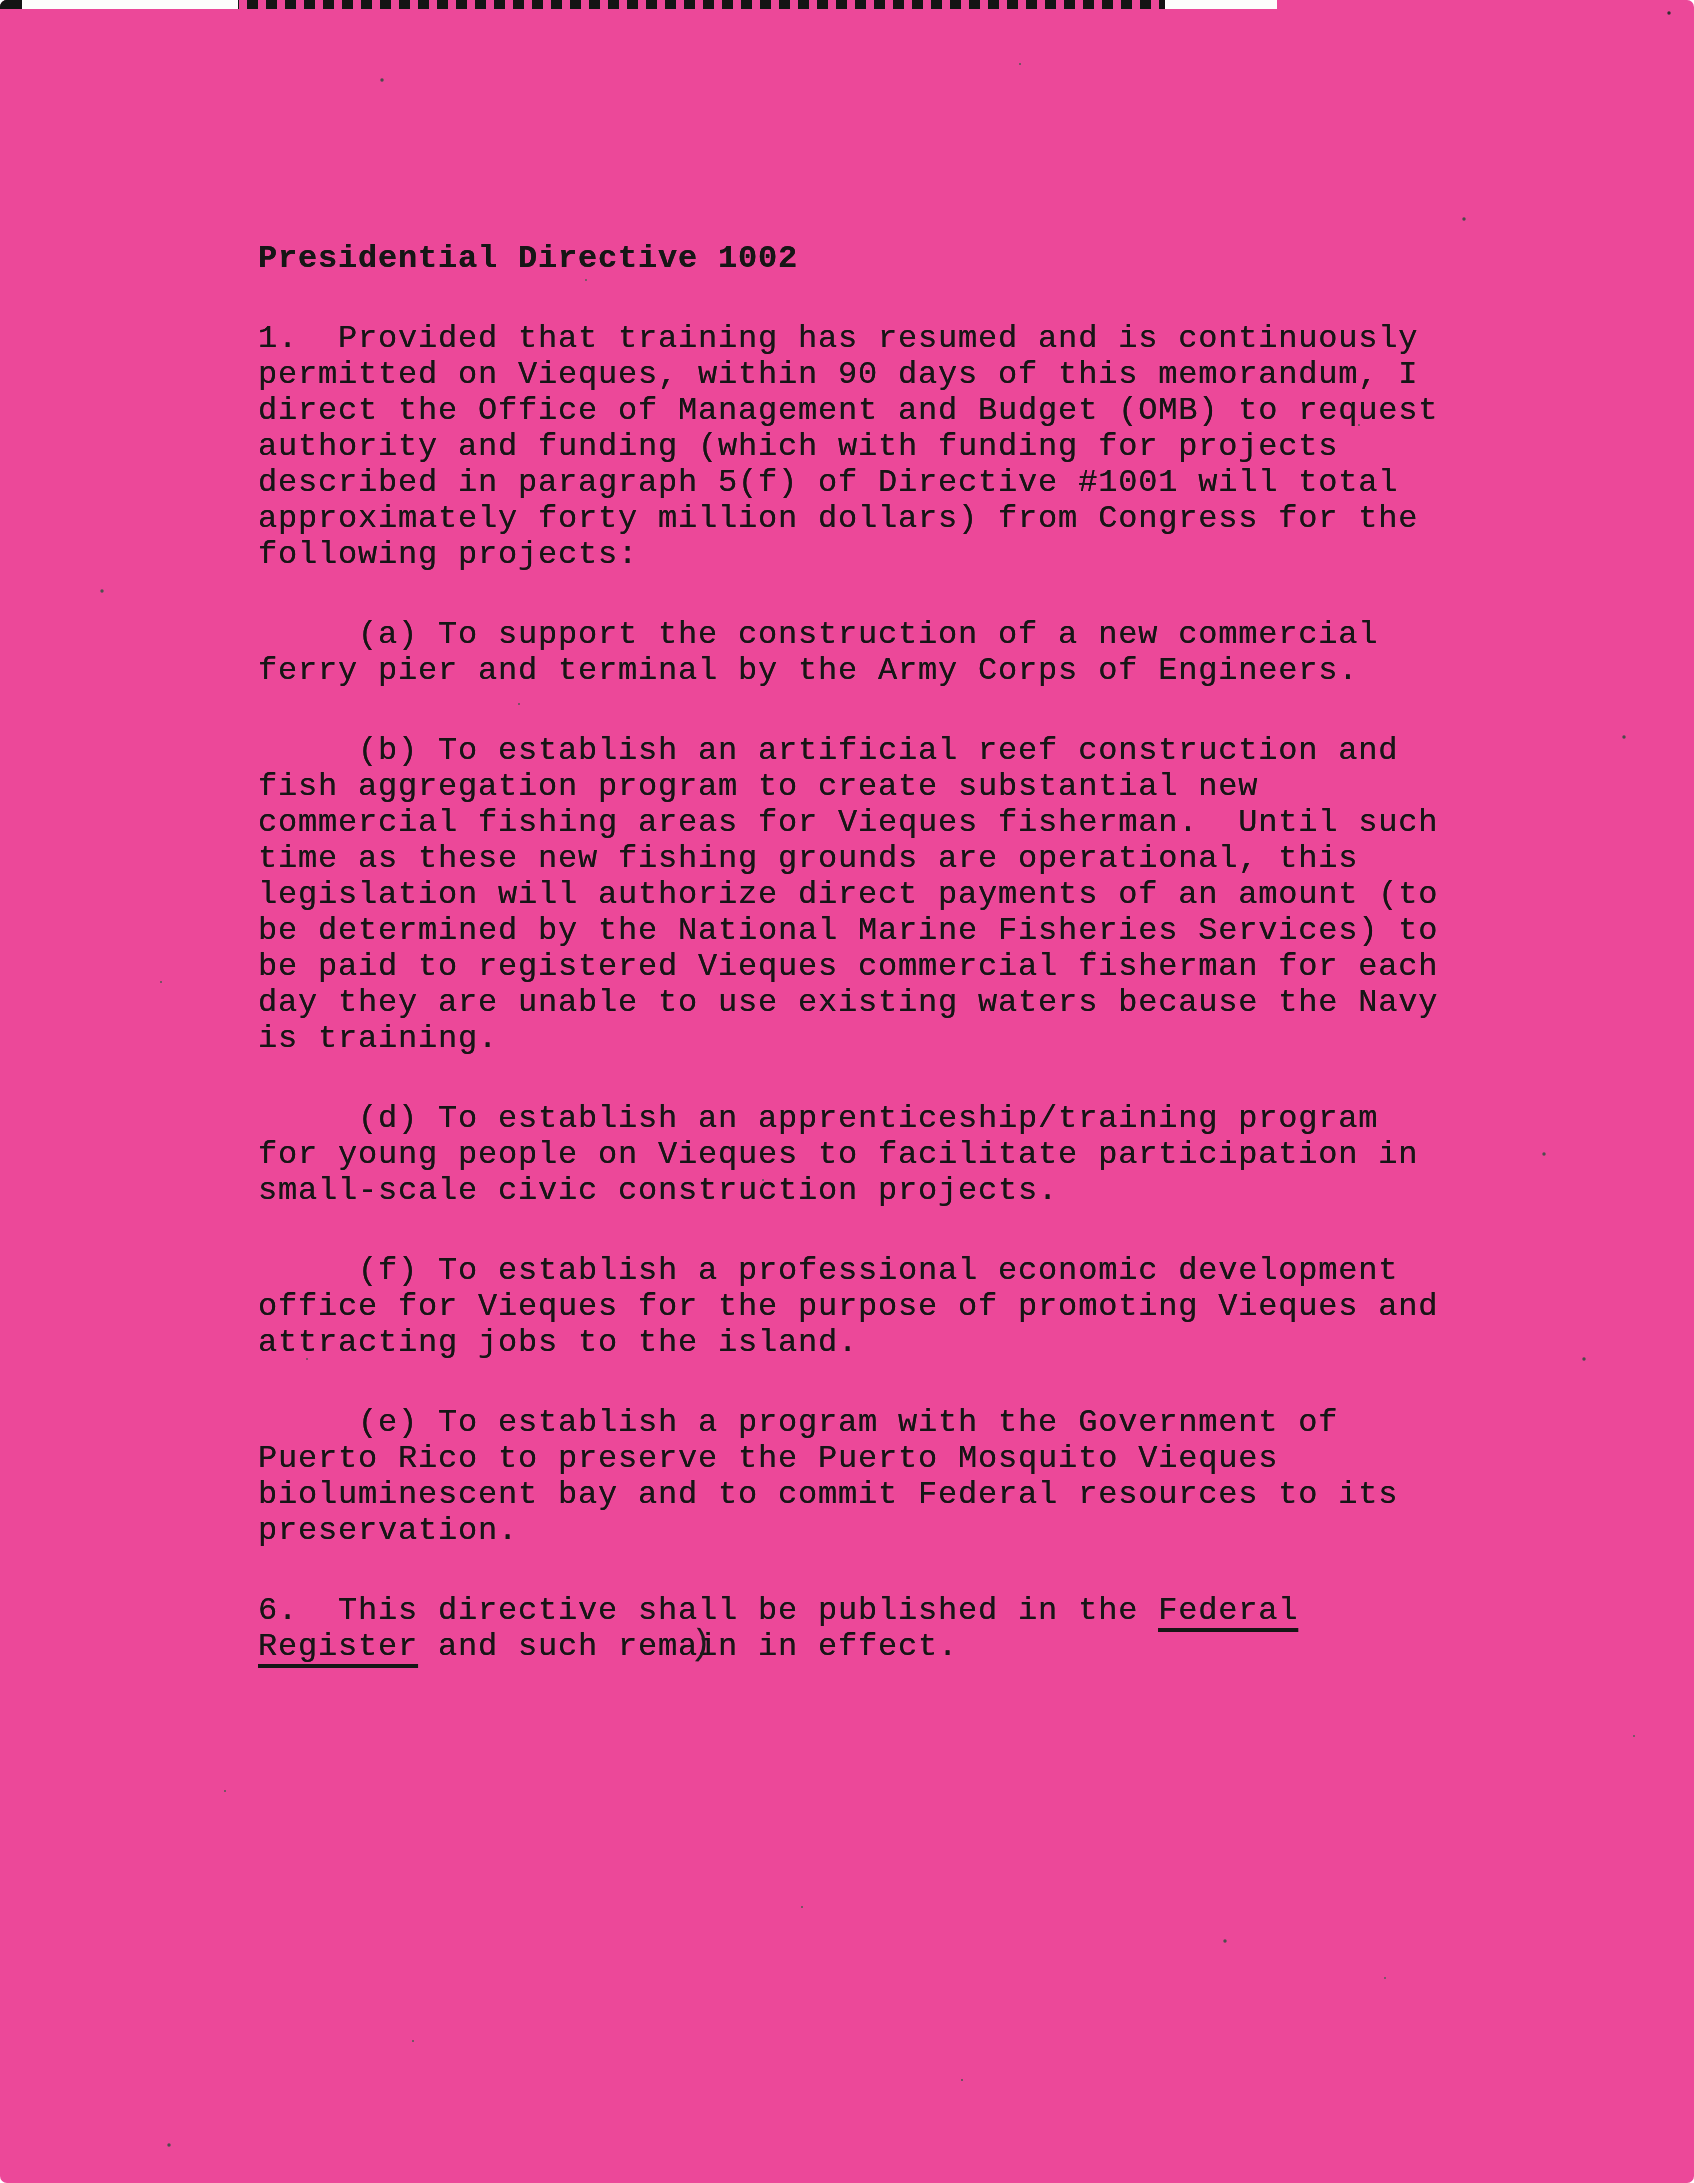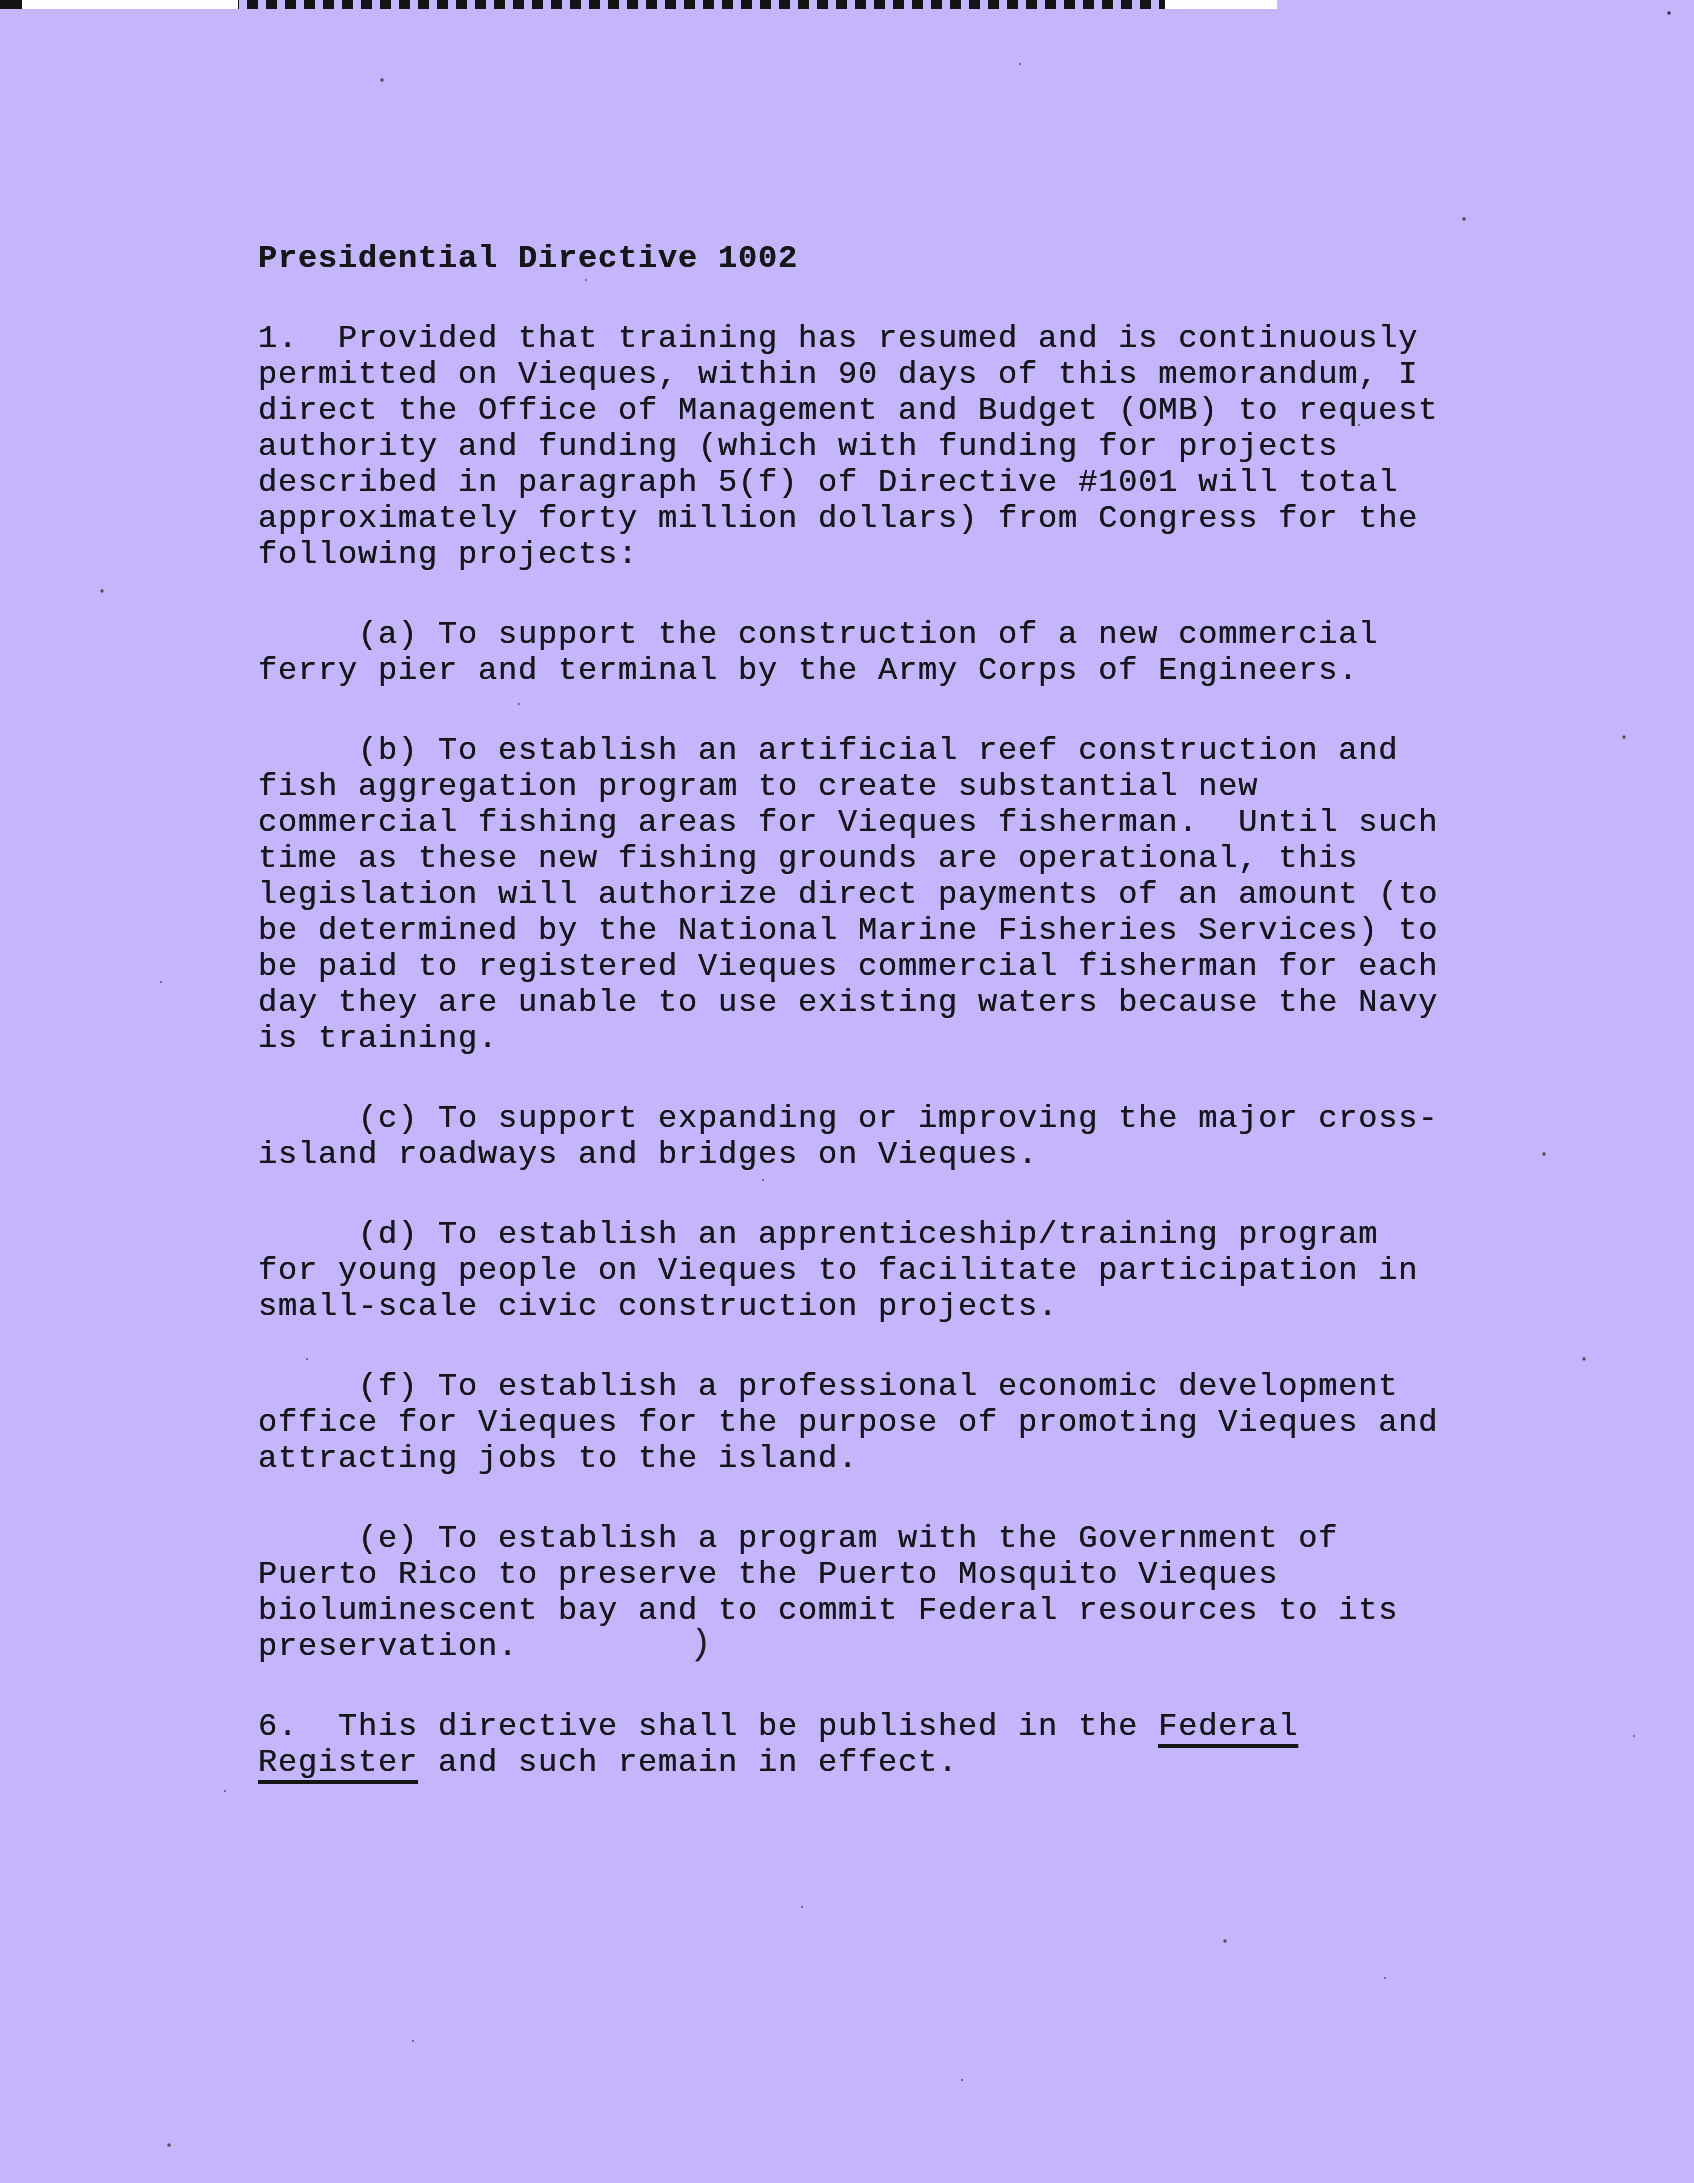--- a/index.html
+++ b/index.html
@@ -1,21 +1,21 @@
 <!DOCTYPE html>
 <html style="font-size:10.6px"><head>
 <meta charset="utf-8">
 <style>
   html,body{margin:0;padding:0;}
   body{
     width:1694px;height:2183px;position:relative;background:#ffffff;
     font-family:"Liberation Mono","DejaVu Sans Mono",monospace;
   }
   .page{
-    position:absolute;inset:0;background:#c4b5fd;overflow:hidden;
+    position:absolute;inset:0;background:#ec4899;overflow:hidden;border-radius:7px;
   }
   
   .artifact-top{
     position:absolute;top:0;left:0;width:1277px;height:8.6px;
     background:
       linear-gradient(90deg,#141414 0 22.5px,#fdfdfc 22.5px 238px,rgba(0,0,0,0) 238px 1165px,#fdfdfc 1165px 100%),
       repeating-linear-gradient(90deg,#141414 0 11.3px,rgba(20,20,20,0) 11.3px 19px);
   }
   
   .specks{
@@ -75,22 +75,20 @@
 ferry pier and terminal by the Army Corps of Engineers.</p>
     <p>     (b) To establish an artificial reef construction and
 fish aggregation program to create substantial new
 commercial fishing areas for Vieques fisherman.  Until such
 time as these new fishing grounds are operational, this
 legislation will authorize direct payments of an amount (to
 be determined by the National Marine Fisheries Services) to
 be paid to registered Vieques commercial fisherman for each
 day they are unable to use existing waters because the Navy
 is training.</p>
-    <p>     (c) To support expanding or improving the major cross-
-island roadways and bridges on Vieques.</p>
     <p>     (d) To establish an apprenticeship/training program
 for young people on Vieques to facilitate participation in
 small-scale civic construction projects.</p>
     <p>     (f) To establish a professional economic development
 office for Vieques for the purpose of promoting Vieques and
 attracting jobs to the island.</p>
     <p>     (e) To establish a program with the Government of
 Puerto Rico to preserve the Puerto Mosquito Vieques
 bioluminescent bay and to commit Federal resources to its
 preservation.</p>

